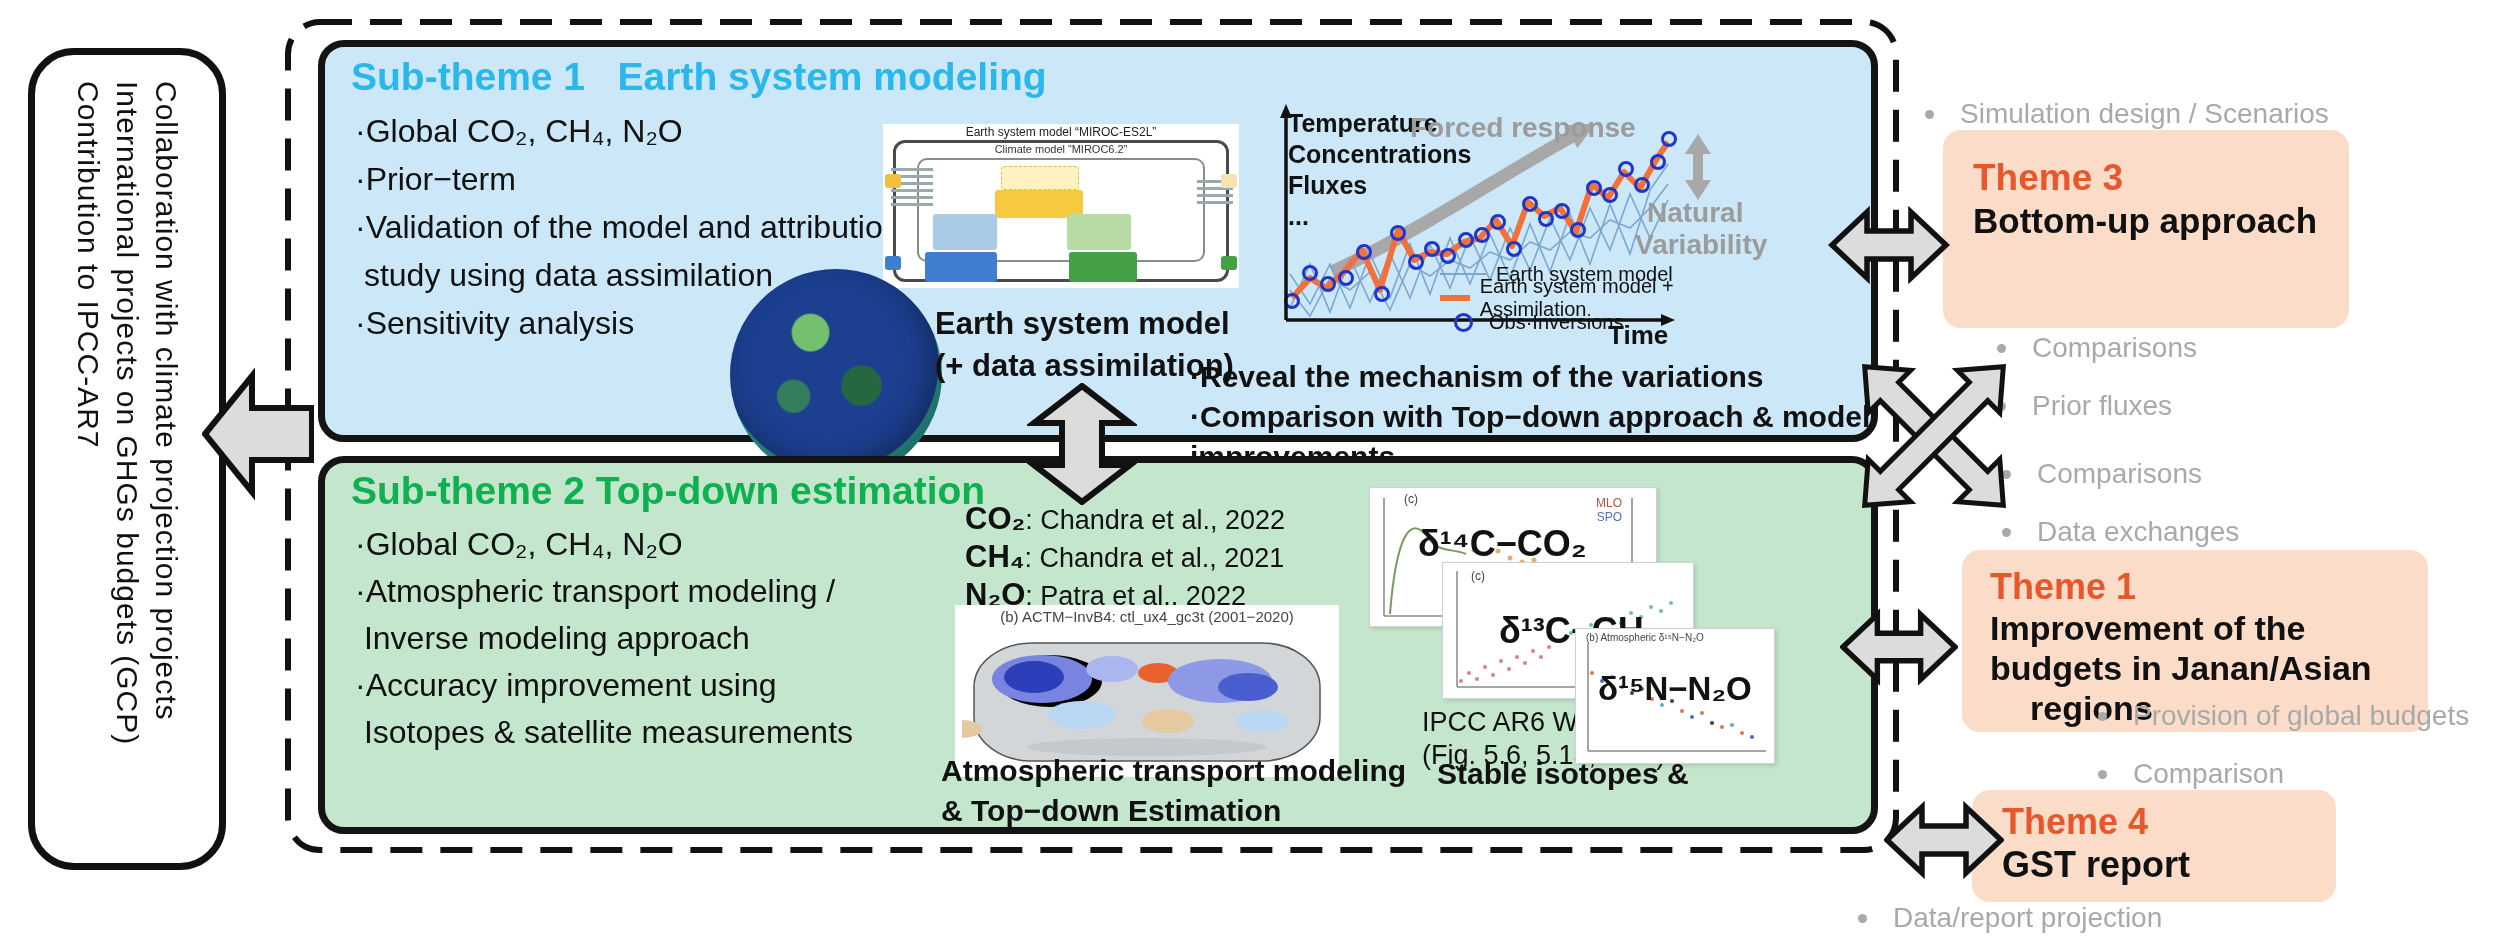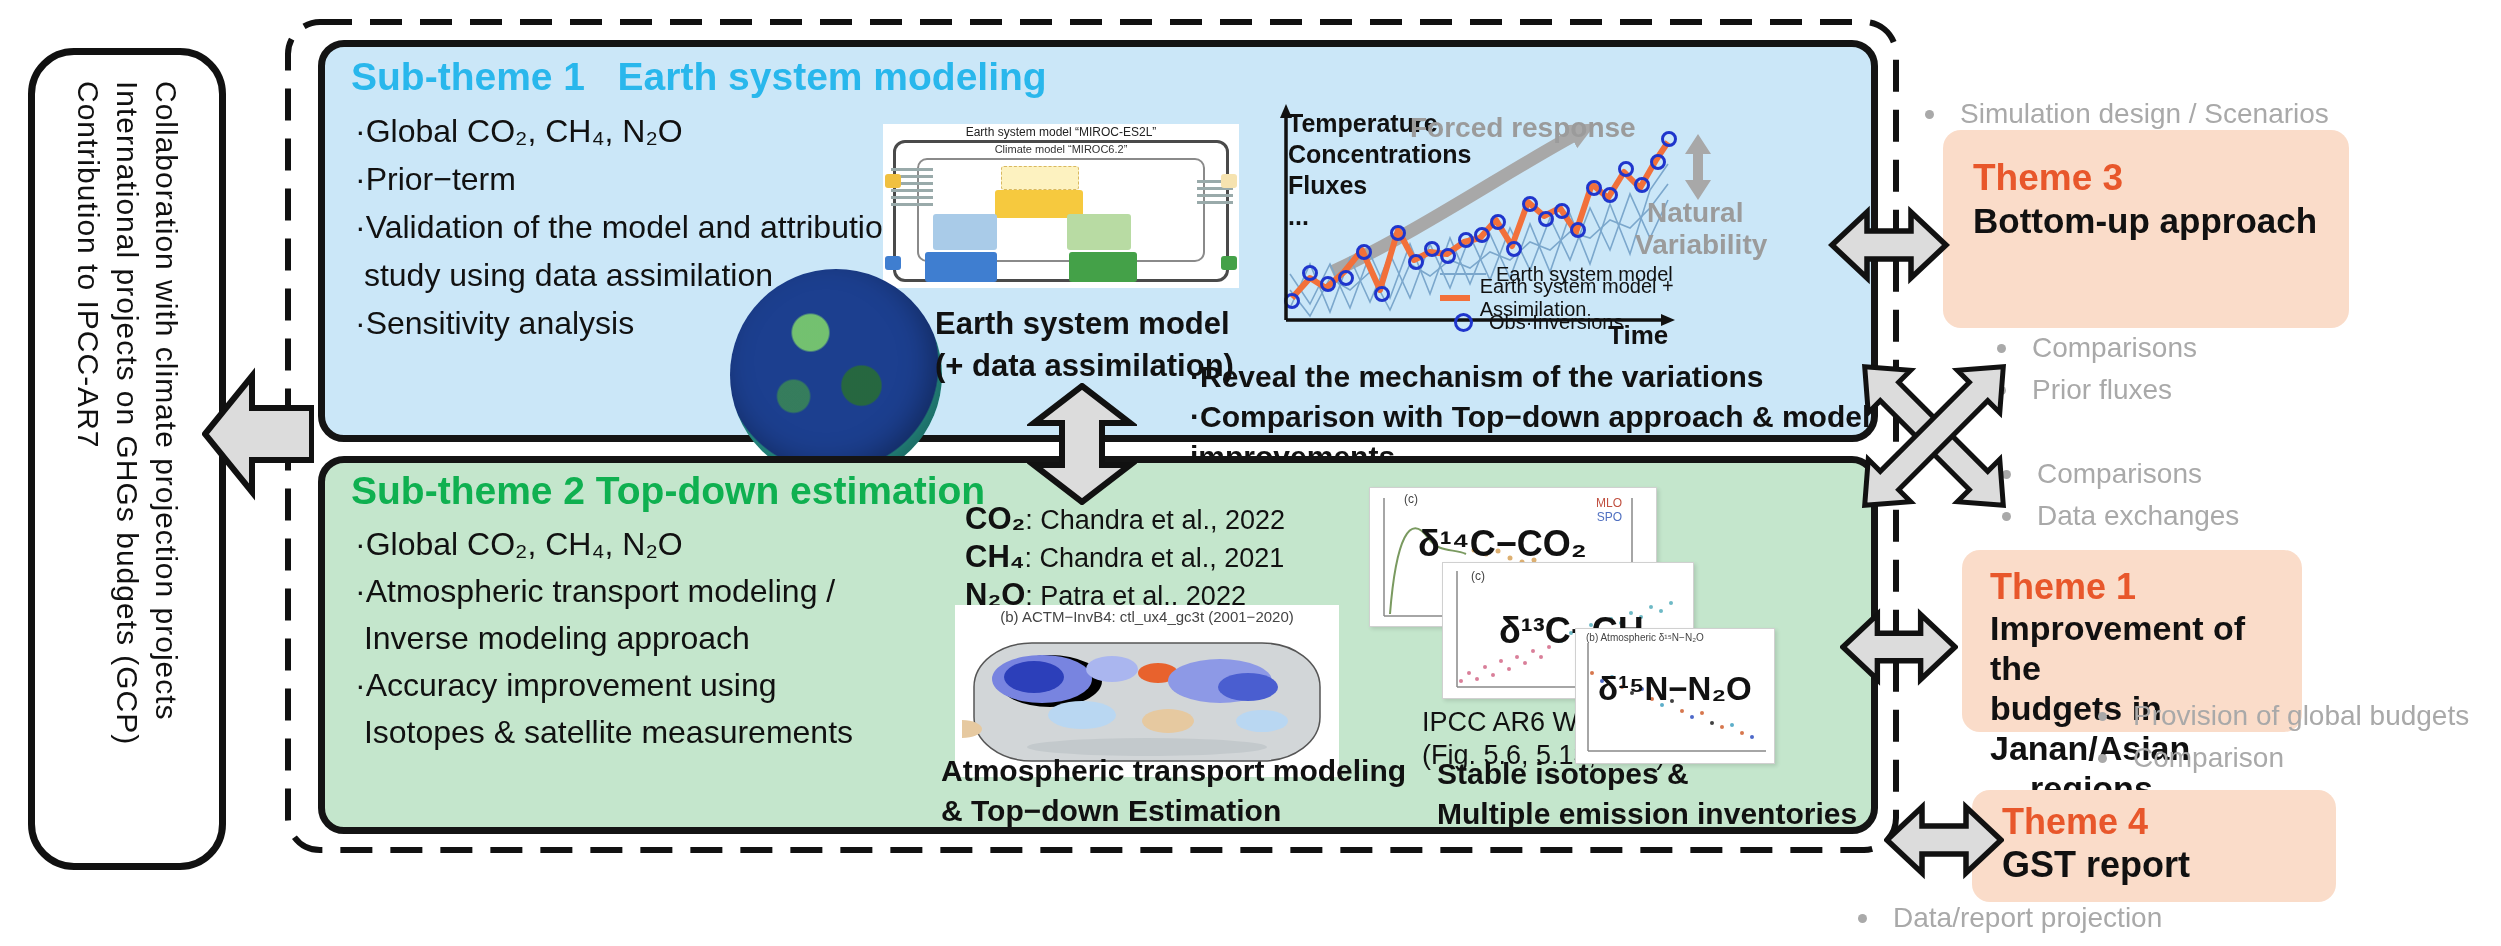--- a/index.html
+++ b/index.html
@@ -71,21 +71,21 @@
   .iso-label{font-size:36px;font-weight:bold;margin-top:25px;}
   .iso-tag{font-size:12px;color:#444;}
   .ipcc{left:1097px;top:243px;font-size:27px;line-height:33px;}
   .iso-caption{left:1112px;top:291px;font-size:30px;font-weight:bold;line-height:40px;z-index:4;}
 
   
   .theme-box{background:#fadcc9;border-radius:18px;box-sizing:border-box;z-index:1;}
   .theme-label{color:#e8572b;font-size:37px;font-weight:bold;line-height:44px;}
   .theme-title{color:#111;font-size:35px;font-weight:bold;line-height:42px;}
   .gbullets{color:#a9a9a9;font-size:28px;}
-  .gbullets .row{display:flex;align-items:flex-start;gap:26px;margin-bottom:10px;}
+  .gbullets .row{display:flex;align-items:flex-start;gap:26px;margin-bottom:26px;}
   .gbullets .dot{width:9px;height:9px;border-radius:50%;background:#a9a9a9;margin-top:12px;flex:none;}
   .arrow{z-index:3;}
 </style>
 </head>
 <body>
 
 <div class="canvas">
 
   <div class="abs left-box">
     <div class="vtext">
@@ -376,21 +376,20 @@
       </svg>
       <div class="abs iso-label" style="left:22px;top:16px;font-size:33px;">δ¹⁵N−N₂O</div>
     </div>
 
     <div class="abs ipcc">
       <div>IPCC AR6 WG1</div>
       <div>(Fig. 5.6, 5.13, 5.15)</div>
     </div>
     <div class="abs iso-caption">
       <div>Stable isotopes &amp;</div>
-      <div>Multiple emission inventories</div>
     </div>
   </div>
 
   <div class="abs gbullets" style="left:1925px;top:98px;">
     <div class="row">
         <span class="dot"></span>
         <span>Simulation design / Scenarios</span>
       </div>
   </div>
 
@@ -426,21 +425,21 @@
     <div class="row">
         <span class="dot"></span>
         <span>Comparisons</span>
       </div>
     <div class="row">
         <span class="dot"></span>
         <span>Data exchanges</span>
       </div>
   </div>
 
-  <div class="abs theme-box" style="left:1962px;top:550px;width:340px;height:182px;padding:16px 0 0 28px;">
+  <div class="abs theme-box" style="left:1962px;top:550px;width:466px;height:182px;padding:16px 0 0 28px;">
     <div class="theme-label" style="font-size:36px;line-height:42px;">Theme 1</div>
     <div class="theme-title" style="font-size:34px;line-height:40px;">Improvement of the</div>
     <div class="theme-title" style="font-size:34px;line-height:40px;">budgets in Janan/Asian</div>
     <div class="theme-title" style="font-size:34px;line-height:40px;margin-left:40px;">regions</div>
   </div>
   <svg class="abs arrow" style="left:1840px;top:600px;" width="118" height="94" viewBox="0 0 120 90">
     <polygon points="3,45 38,12 38,31 82,31 82,12 117,45 82,78 82,59 38,59 38,78" fill="#dcdcdc" stroke="#111" stroke-width="5.5"></polygon>
   </svg>
   <div class="abs gbullets" style="left:2098px;top:700px;z-index:2;">
     <div class="row">

